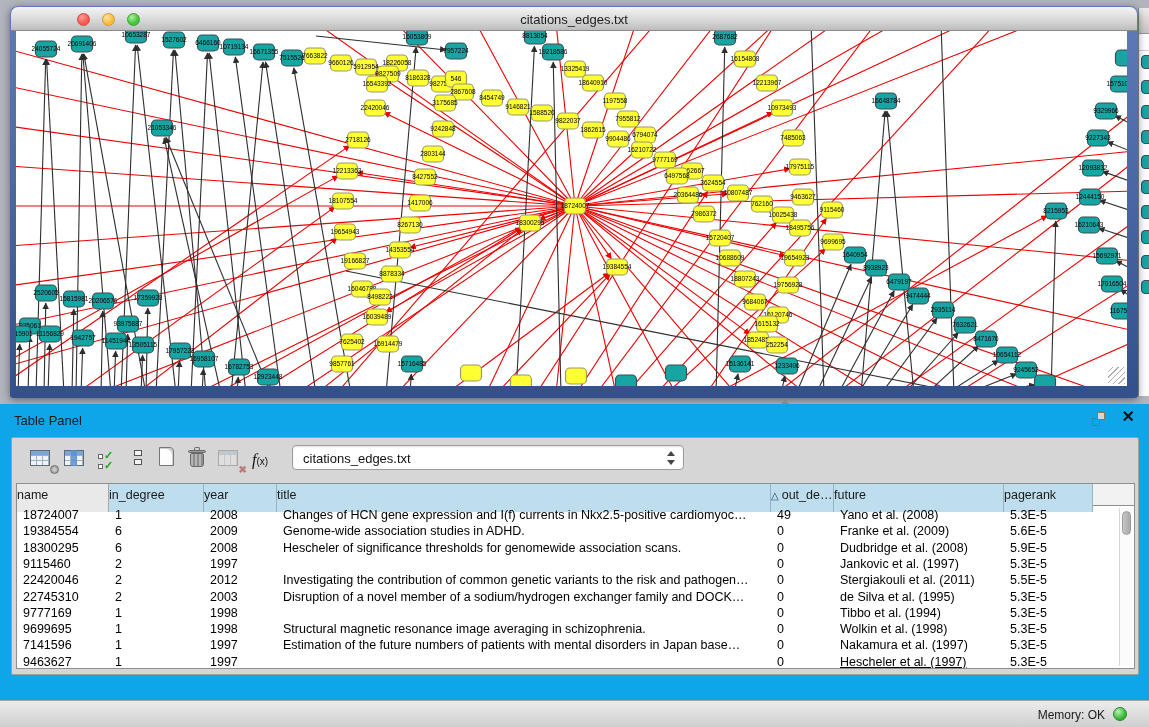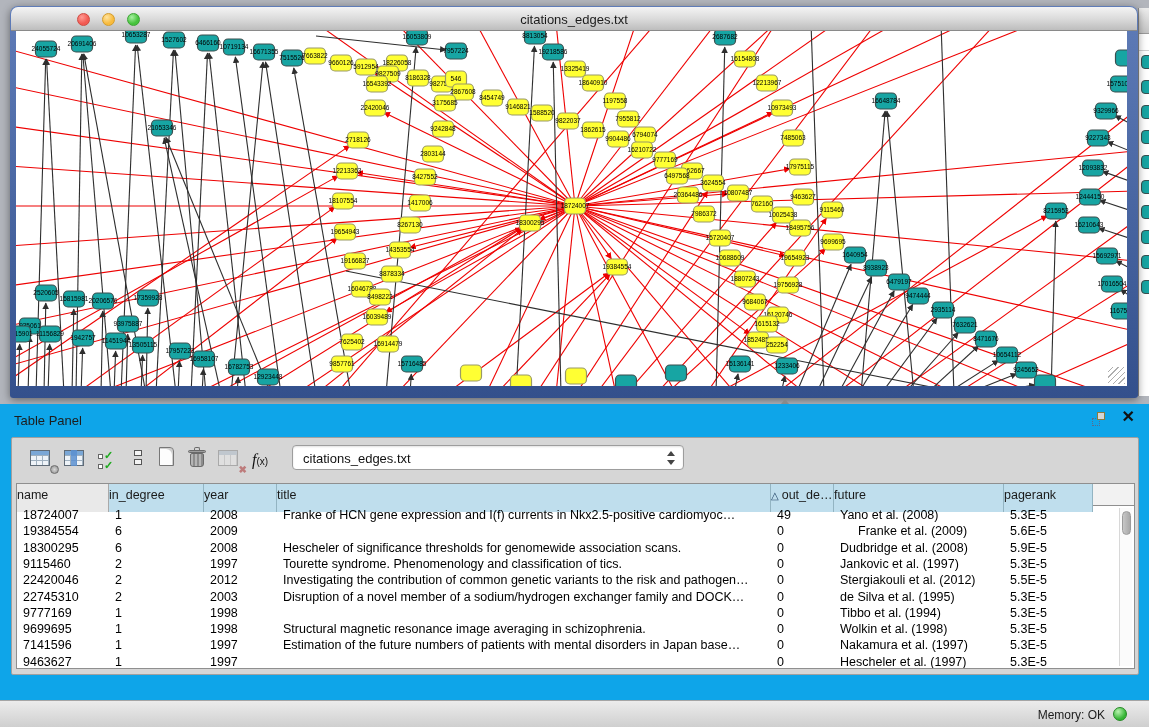--- a/index.html
+++ b/index.html
@@ -612,58 +612,58 @@
             <div class="hcell" style="left: 260px; width: 494px;">title</div>
             <div class="hcell" style="left: 754px; width: 63px;"><span class="sort-glyph">△</span>out_de…</div>
             <div class="hcell" style="left: 817px; width: 170px;">future</div>
             <div class="hcell" style="left: 987px; width: 89px;">pagerank</div>
           </div>
         <div id="tbl-body">
             <div class="trow" style="top: 0px;">
               <div class="tcell" style="left: 0px; width: 92px;">18724007</div>
               <div class="tcell" style="left: 92px; width: 95px;">1</div>
               <div class="tcell" style="left: 187px; width: 73px;">2008</div>
-              <div class="tcell" style="left: 260px; width: 494px;">Franke of HCN gene expression and I(f) currents in Nkx2.5-positive cardiomyoc…</div>
+              <div class="tcell" style="left: 260px; width: 494px;">Changes of HCN gene expression and I(f) currents in Nkx2.5-positive cardiomyoc…</div>
               <div class="tcell" style="left: 754px; width: 63px;">49</div>
               <div class="tcell" style="left: 817px; width: 170px;">Yano et al. (2008)</div>
               <div class="tcell" style="left: 987px; width: 89px;">5.3E-5</div>
             </div>
             <div class="trow" style="top: 16.3px;">
               <div class="tcell" style="left: 0px; width: 92px;">19384554</div>
               <div class="tcell" style="left: 92px; width: 95px;">6</div>
               <div class="tcell" style="left: 187px; width: 73px;">2009</div>
-              <div class="tcell" style="left: 754px; width: 63px;">0</div>
-              <div class="tcell" style="left: 817px; width: 170px; margin-left: 18px;">Franke et al. (2009)</div>
+              <div class="tcell" style="left: 260px; width: 494px;">Genome-wide association studies in ADHD.</div>
+              <div class="tcell" style="left: 754px; width: 63px;">0</div>
+              <div class="tcell" style="left: 817px; width: 170px;">Franke et al. (2009)</div>
               <div class="tcell" style="left: 987px; width: 89px;">5.6E-5</div>
             </div>
             <div class="trow" style="top: 32.6px;">
               <div class="tcell" style="left: 0px; width: 92px;">18300295</div>
               <div class="tcell" style="left: 92px; width: 95px;">6</div>
               <div class="tcell" style="left: 187px; width: 73px;">2008</div>
               <div class="tcell" style="left: 260px; width: 494px;">Hescheler of significance thresholds for genomewide association scans.</div>
               <div class="tcell" style="left: 754px; width: 63px;">0</div>
               <div class="tcell" style="left: 817px; width: 170px;">Dudbridge et al. (2008)</div>
               <div class="tcell" style="left: 987px; width: 89px;">5.9E-5</div>
             </div>
             <div class="trow" style="top: 48.9px;">
               <div class="tcell" style="left: 0px; width: 92px;">9115460</div>
               <div class="tcell" style="left: 92px; width: 95px;">2</div>
               <div class="tcell" style="left: 187px; width: 73px;">1997</div>
-              <div class="tcell" style="left: 260px; width: 494px;">Tourette syndrome. Phenomenology and classification of tics.</div>
               <div class="tcell" style="left: 754px; width: 63px;">0</div>
               <div class="tcell" style="left: 817px; width: 170px;">Jankovic et al. (1997)</div>
               <div class="tcell" style="left: 987px; width: 89px;">5.3E-5</div>
             </div>
             <div class="trow" style="top: 65.2px;">
               <div class="tcell" style="left: 0px; width: 92px;">22420046</div>
               <div class="tcell" style="left: 92px; width: 95px;">2</div>
               <div class="tcell" style="left: 187px; width: 73px;">2012</div>
               <div class="tcell" style="left: 260px; width: 494px;">Investigating the contribution of common genetic variants to the risk and pathogen…</div>
               <div class="tcell" style="left: 754px; width: 63px;">0</div>
-              <div class="tcell" style="left: 817px; width: 170px;">Stergiakouli et al. (2012)</div>
+              <div class="tcell" style="left: 817px; width: 170px;">Stergiakouli et al. (2011)</div>
               <div class="tcell" style="left: 987px; width: 89px;">5.5E-5</div>
             </div>
             <div class="trow" style="top: 81.5px;">
               <div class="tcell" style="left: 0px; width: 92px;">22745310</div>
               <div class="tcell" style="left: 92px; width: 95px;">2</div>
               <div class="tcell" style="left: 187px; width: 73px;">2003</div>
               <div class="tcell" style="left: 260px; width: 494px;">Disruption of a novel member of a sodium/hydrogen exchanger family and DOCK…</div>
               <div class="tcell" style="left: 754px; width: 63px;">0</div>
               <div class="tcell" style="left: 817px; width: 170px;">de Silva et al. (1995)</div>
               <div class="tcell" style="left: 987px; width: 89px;">5.3E-5</div>
@@ -692,21 +692,21 @@
               <div class="tcell" style="left: 260px; width: 494px;">Estimation of the future numbers of patients with mental disorders in Japan base…</div>
               <div class="tcell" style="left: 754px; width: 63px;">0</div>
               <div class="tcell" style="left: 817px; width: 170px;">Nakamura et al. (1997)</div>
               <div class="tcell" style="left: 987px; width: 89px;">5.3E-5</div>
             </div>
             <div class="trow" style="top: 146.7px;">
               <div class="tcell" style="left: 0px; width: 92px;">9463627</div>
               <div class="tcell" style="left: 92px; width: 95px;">1</div>
               <div class="tcell" style="left: 187px; width: 73px;">1997</div>
               <div class="tcell" style="left: 754px; width: 63px;">0</div>
-              <div class="tcell" style="left: 817px; width: 170px;">Hescheler et al. (1997)</div>
+              <div class="tcell" style="left: 817px; width: 170px; text-decoration: underline;">Hescheler et al. (1997)</div>
               <div class="tcell" style="left: 987px; width: 89px;">5.3E-5</div>
             </div>
           </div>
         <div id="vscroll">
           <div id="vthumb"></div>
         </div>
       </div>
 
       <div id="tabs-row">
         <div id="tabs">

